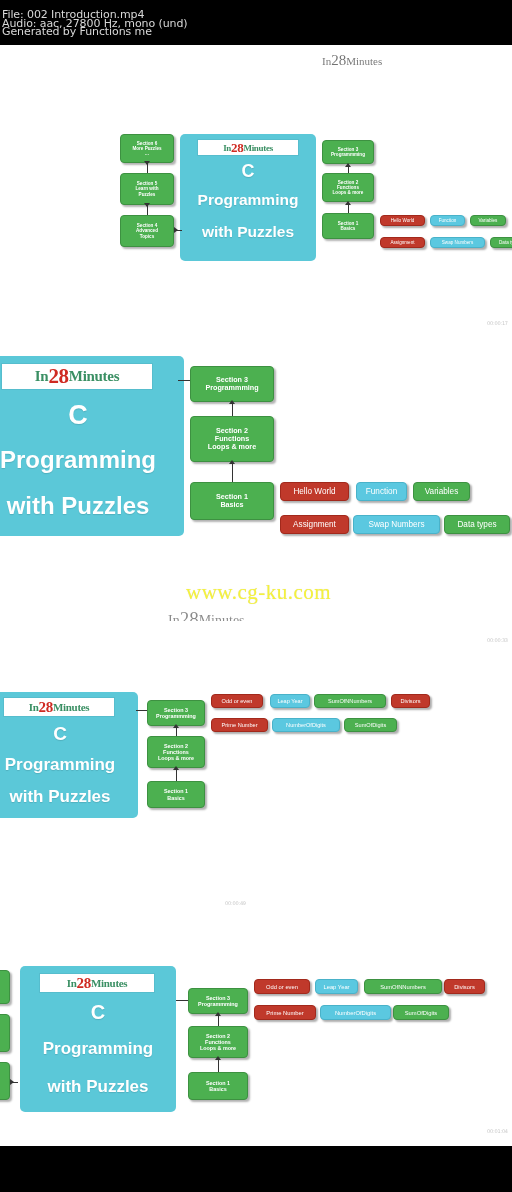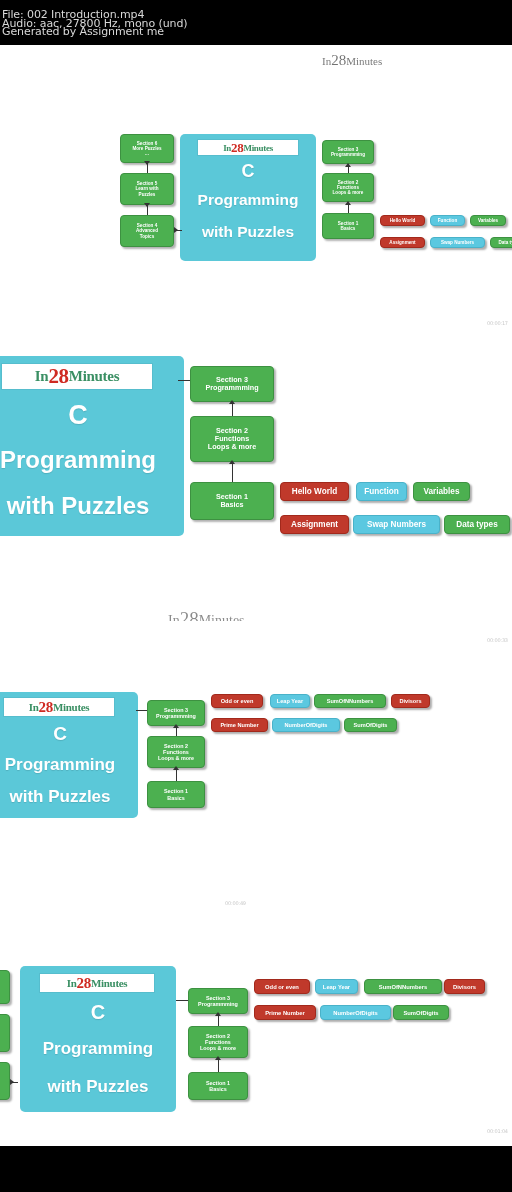--- a/index.html
+++ b/index.html
@@ -51,21 +51,21 @@
   }
 
   .box{
     position:absolute;background:#4cb050;border:1px solid #3d9141;
     border-radius:4px;color:#fff;font-weight:700;
     display:flex;flex-direction:column;align-items:center;justify-content:center;
     box-shadow:2px 2px 2px rgba(0,0,0,.30);
     text-align:center;box-sizing:border-box;line-height:1.12;
   }
   .tag{
-    position:absolute;border-radius:4px;color:#fff;font-weight:700;
+    position:absolute;border-radius:4px;color:#fff;font-weight:400;
     display:flex;align-items:center;justify-content:center;
     box-shadow:2px 2px 2px rgba(0,0,0,.32);
     text-align:center;box-sizing:border-box;white-space:nowrap;
     border:1px solid rgba(0,0,0,.12);
   }
   .tag.red{background:#c0392b;border-color:#a2291c;}
   .tag.cyan{background:#5bc8e0;border-color:#49b2c9;}
   .tag.green{background:#4cb050;border-color:#3d9141;}
 
   .arrow{position:absolute;background:#333;}
@@ -97,21 +97,21 @@
   }
 </style>
 </head>
 <body>
 
 <div class="sheet">
 
   <div class="hdr">
     <div>File: 002 Introduction.mp4</div>
     <div>Audio: aac, 27800 Hz, mono (und)</div>
-    <div>Generated by Assignment me</div>
+    <div>Generated by Functions me</div>
   </div>
 
   <div class="ghost-logo" style="left:322px;top:52px;font-size:11px;">
     <span class="i">In</span><span class="n" style="font-size:15px;">28</span><span class="m">Minutes</span>
   </div>
 
   <div class="frame" style="left:0;top:120px;width:512px;height:150px;">
 
     <div class="pane" style="left:180px;top:14px;width:136px;height:127px;">
       <div class="logo" style="left:18px;top:6px;width:100px;height:15px;font-size:9px;">
@@ -207,20 +207,21 @@
     <div class="arrow h" style="left:178px;top:30px;width:12px;"></div>
 
     <div class="tag red" style="left:280px;top:132px;width:69px;height:19px;font-size:8.2px;">Hello World</div>
     <div class="tag cyan" style="left:356px;top:132px;width:51px;height:19px;font-size:8.2px;">Function</div>
     <div class="tag green" style="left:413px;top:132px;width:57px;height:19px;font-size:8.2px;">Variables</div>
     <div class="tag red" style="left:280px;top:165px;width:69px;height:19px;font-size:8.2px;">Assignment</div>
     <div class="tag cyan" style="left:353px;top:165px;width:87px;height:19px;font-size:8.2px;">Swap Numbers</div>
     <div class="tag green" style="left:444px;top:165px;width:66px;height:19px;font-size:8.2px;">Data types</div>
   </div>
 
+  <div class="watermark" style="left:186px;top:580px;">www.cg-ku.com</div>
 
   <div class="ts" style="left:487px;top:637px;">00:00:33</div>
 
   <div class="ghost-logo" style="left:168px;top:608px;font-size:14px;opacity:.45;overflow:hidden;height:13px;">
     <span class="i">In</span><span class="n" style="font-size:19px;">28</span><span class="m">Minutes</span>
   </div>
 
   <div class="frame" style="left:0;top:688px;width:512px;height:140px;">
 
     <div class="pane" style="left:-18px;top:4px;width:156px;height:126px;">

